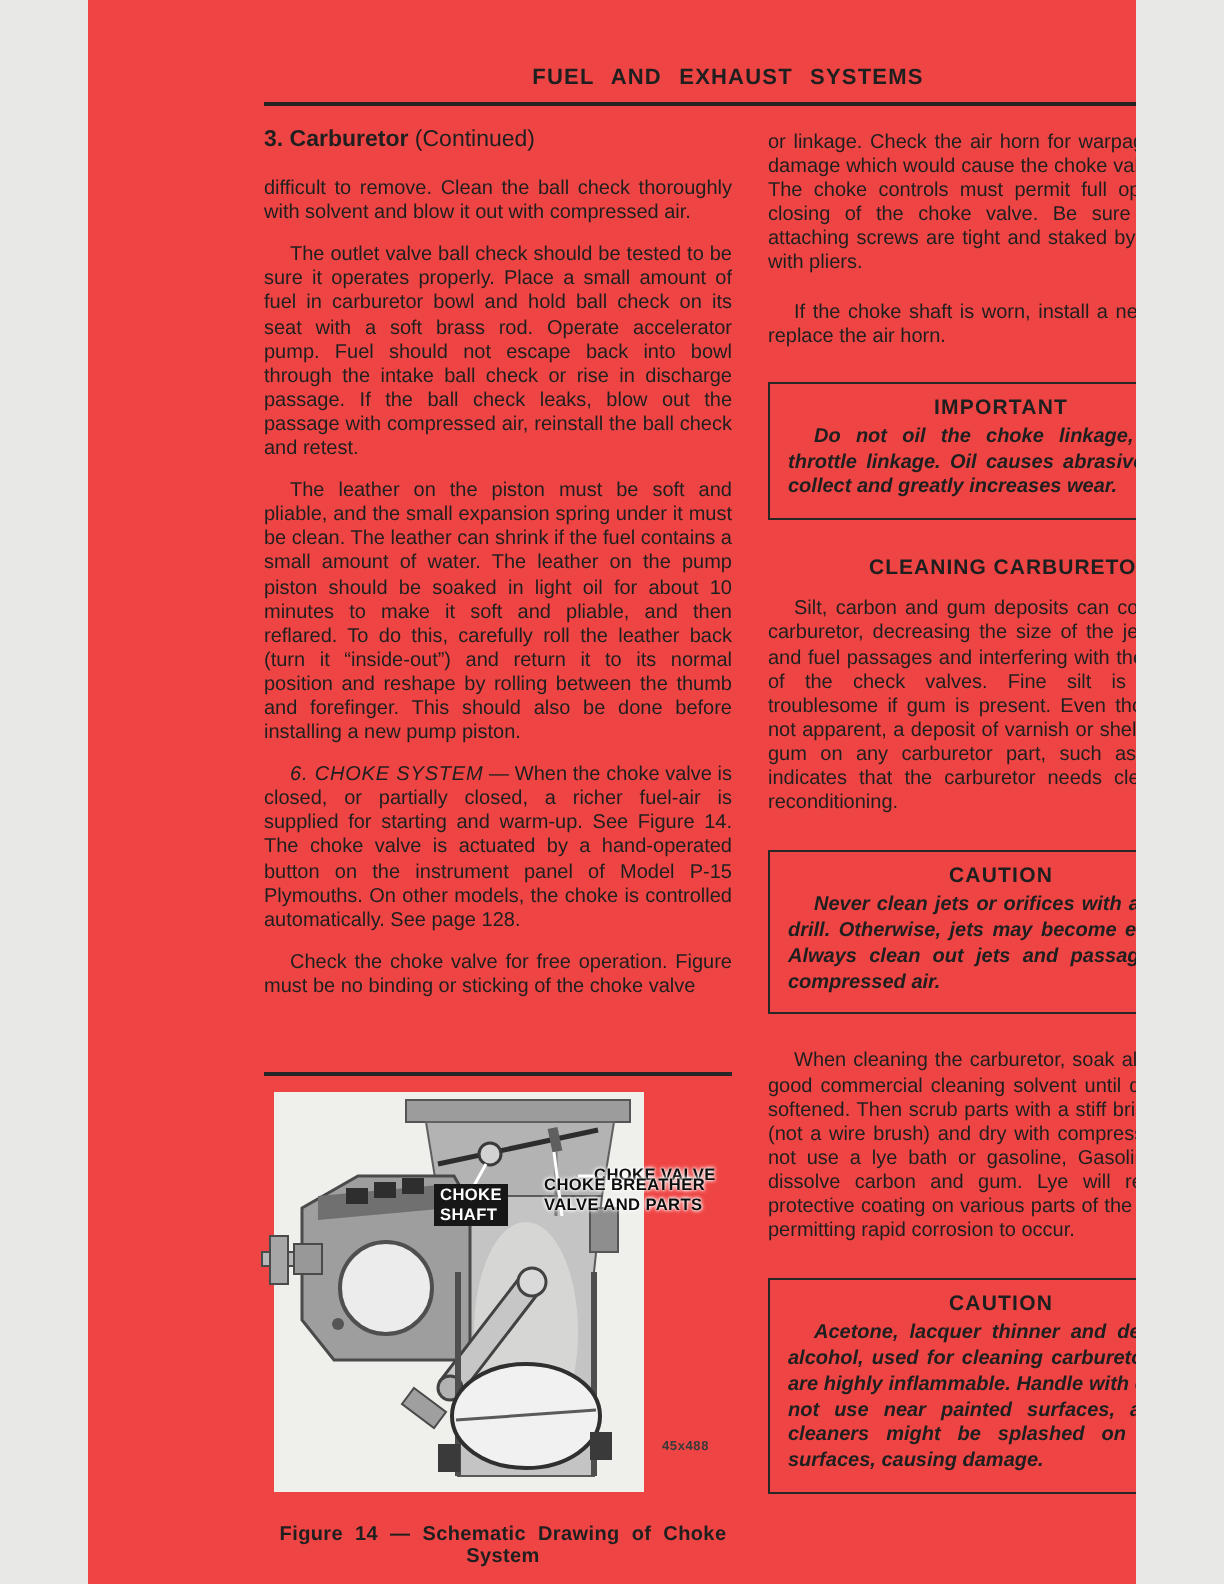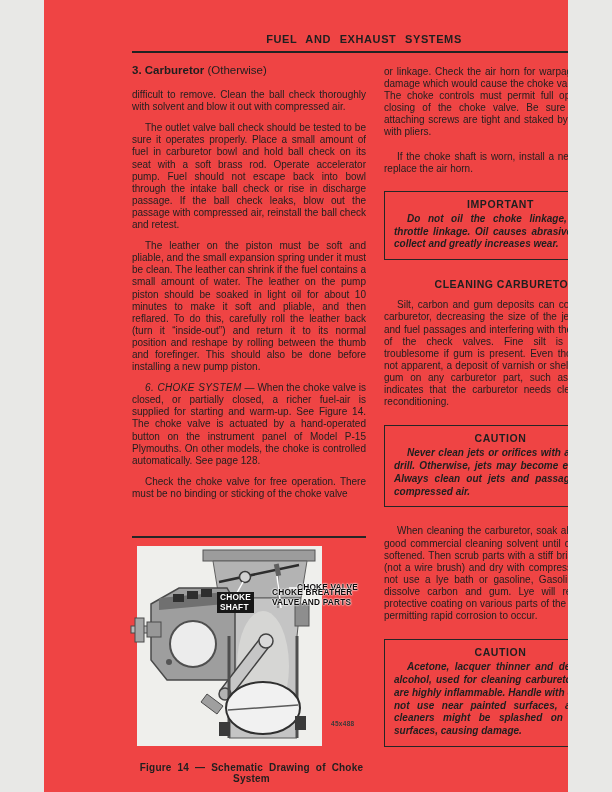--- a/index.html
+++ b/index.html
@@ -79,27 +79,27 @@
 <body>
 
 <div class="page">
 
   <div class="hdr-title">FUEL AND EXHAUST SYSTEMS</div>
   <div class="hdr-page">127</div>
   <div class="hdr-rule"></div>
 
   <div class="col col-left">
     <div class="sec-head">
-      <span class="b">3. Carburetor</span><span> (Otherwise)</span>
+      <span class="b">3. Carburetor</span><span> (Continued)</span>
     </div>
     <p>difficult to remove. Clean the ball check thoroughly with solvent and blow it out with compressed air.</p>
     <p class="ind">The outlet valve ball check should be tested to be sure it operates properly. Place a small amount of fuel in carburetor bowl and hold ball check on its seat with a soft brass rod. Operate accelerator pump. Fuel should not escape back into bowl through the intake ball check or rise in discharge passage. If the ball check leaks, blow out the passage with compressed air, reinstall the ball check and retest.</p>
     <p class="ind">The leather on the piston must be soft and pliable, and the small expansion spring under it must be clean. The leather can shrink if the fuel contains a small amount of water. The leather on the pump piston should be soaked in light oil for about 10 minutes to make it soft and pliable, and then reflared. To do this, carefully roll the leather back (turn it “inside-out”) and return it to its normal position and reshape by rolling between the thumb and forefinger. This should also be done before installing a new pump piston.</p>
     <p class="ind"><span class="choke-lead">6. CHOKE SYSTEM</span><span> — When the choke valve is closed, or partially closed, a richer fuel-air is supplied for starting and warm-up. See Figure 14. The choke valve is actuated by a hand-operated button on the instrument panel of Model P-15 Plymouths. On other models, the choke is controlled automatically. See page 128.</span></p>
-    <p class="ind">Check the choke valve for free operation. There must be no binding or sticking of the choke valve</p>
+    <p class="ind">Check the choke valve for free operation. Figure must be no binding or sticking of the choke valve</p>
   </div>
 
   <div class="fig-block">
     <div class="fig-rule"></div>
     <div class="fig-canvas">
       <svg width="245" height="208" viewBox="0 0 245 208">
 
         <rect x="8" y="0" width="185" height="200" fill="#efefec"></rect>
 
         <rect x="74" y="4" width="112" height="11" fill="#9c9c9c" stroke="#555" stroke-width="1"></rect>

